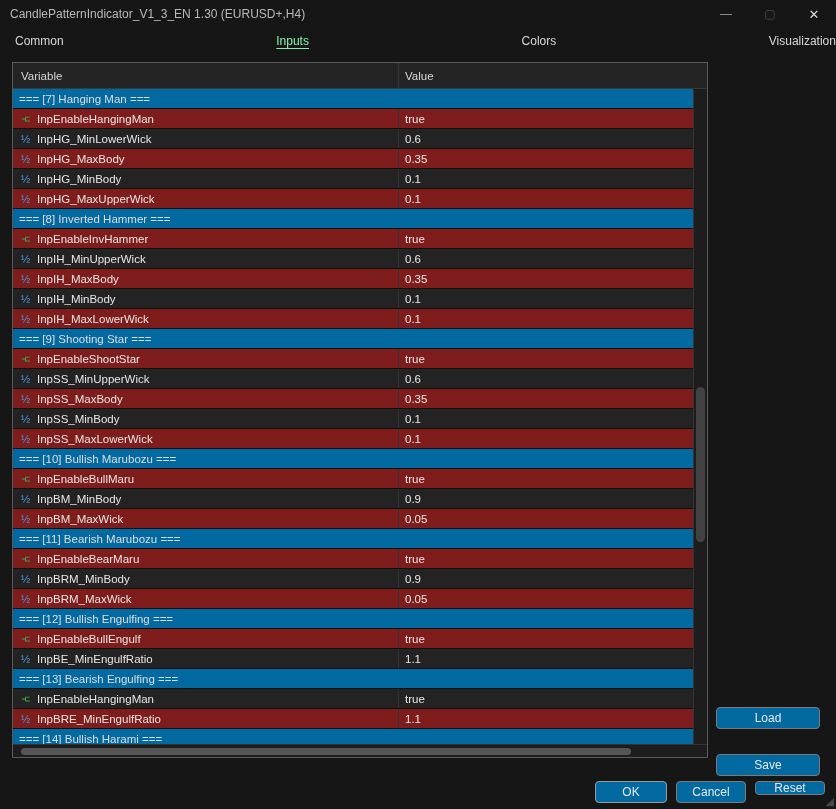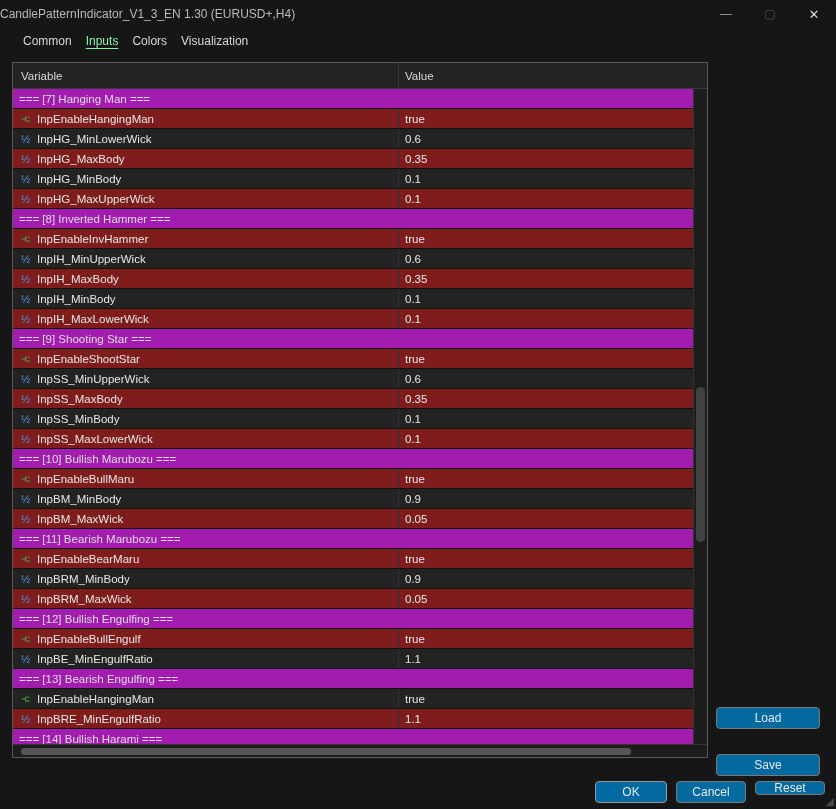--- a/index.html
+++ b/index.html
@@ -9,38 +9,40 @@
     font-family: "Liberation Sans", sans-serif;
     position: relative;
     overflow: hidden;
     color: #e0e0e0;
   }
   
   .titlebar {
     height: 28px;
     display: flex;
     align-items: center;
+    padding-left: 10px;
     color: #b9b9b9;
     font-size: 12px;
   }
   .titlebar .title { flex: 1 1 auto; white-space: nowrap; overflow: hidden; }
   .win-controls { display: flex; height: 100%; }
   .win-btn {
     width: 44px; height: 100%;
     display: flex; align-items: center; justify-content: center;
     font-size: 12px; color: #9a9a9a; cursor: default;
   }
   .win-btn.maxi { color: #4e4e4e; }
   .win-btn.close { color: #d8d8d8; font-size: 13px; }
   
   .tabs {
     display: flex;
     gap: 14px;
-    padding: 6px 0 8px 23px;
+    padding: 6px 0 8px 15px;
     font-size: 12px;
+    justify-content: space-between;
   }
   .tab { color: #d8d8d8; cursor: default; }
   .tab.active {
     color: #86efac;
     text-decoration: underline;
     text-underline-offset: 3px;
   }
   
   .ptable {
     position: absolute;
@@ -69,21 +71,21 @@
   }
   .row {
     height: 20px;
     display: flex;
     align-items: stretch;
     font-size: 11.5px;
     border-bottom: 1px solid #111111;
   }
   .row.light { background: #232323; }
   .row.dark  { background: #7f1d1d; }
-  .row.group { background: #a21caf; }
+  .row.group { background: #0369a1; }
   .group-label {
     display: flex; align-items: center;
     padding-left: 6px;
     color: #dedede;
     width: 100%;
   }
   .cell { display: flex; align-items: center; overflow: hidden; white-space: nowrap; }
   .cell.var { width: 385px; padding-left: 5px; }
   .cell.val { flex: 1; padding-left: 6px; border-left: 1px solid #333333; color: #e8e8e8; text-align: center; }
   .typeicon {

